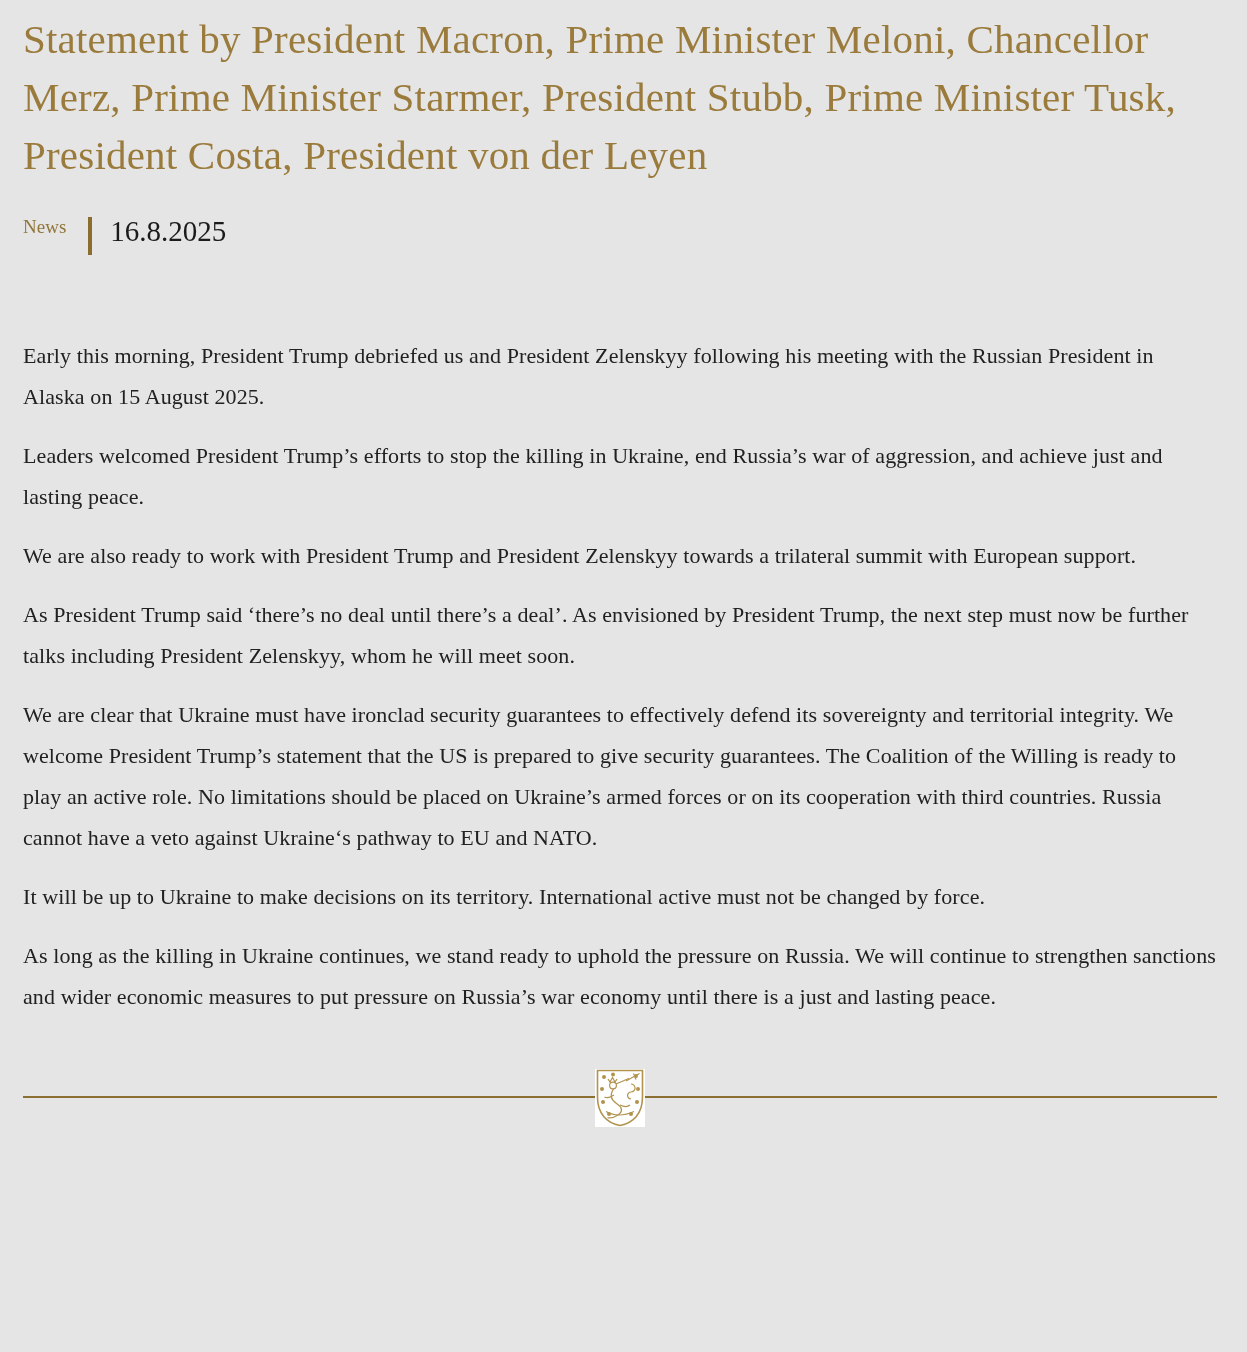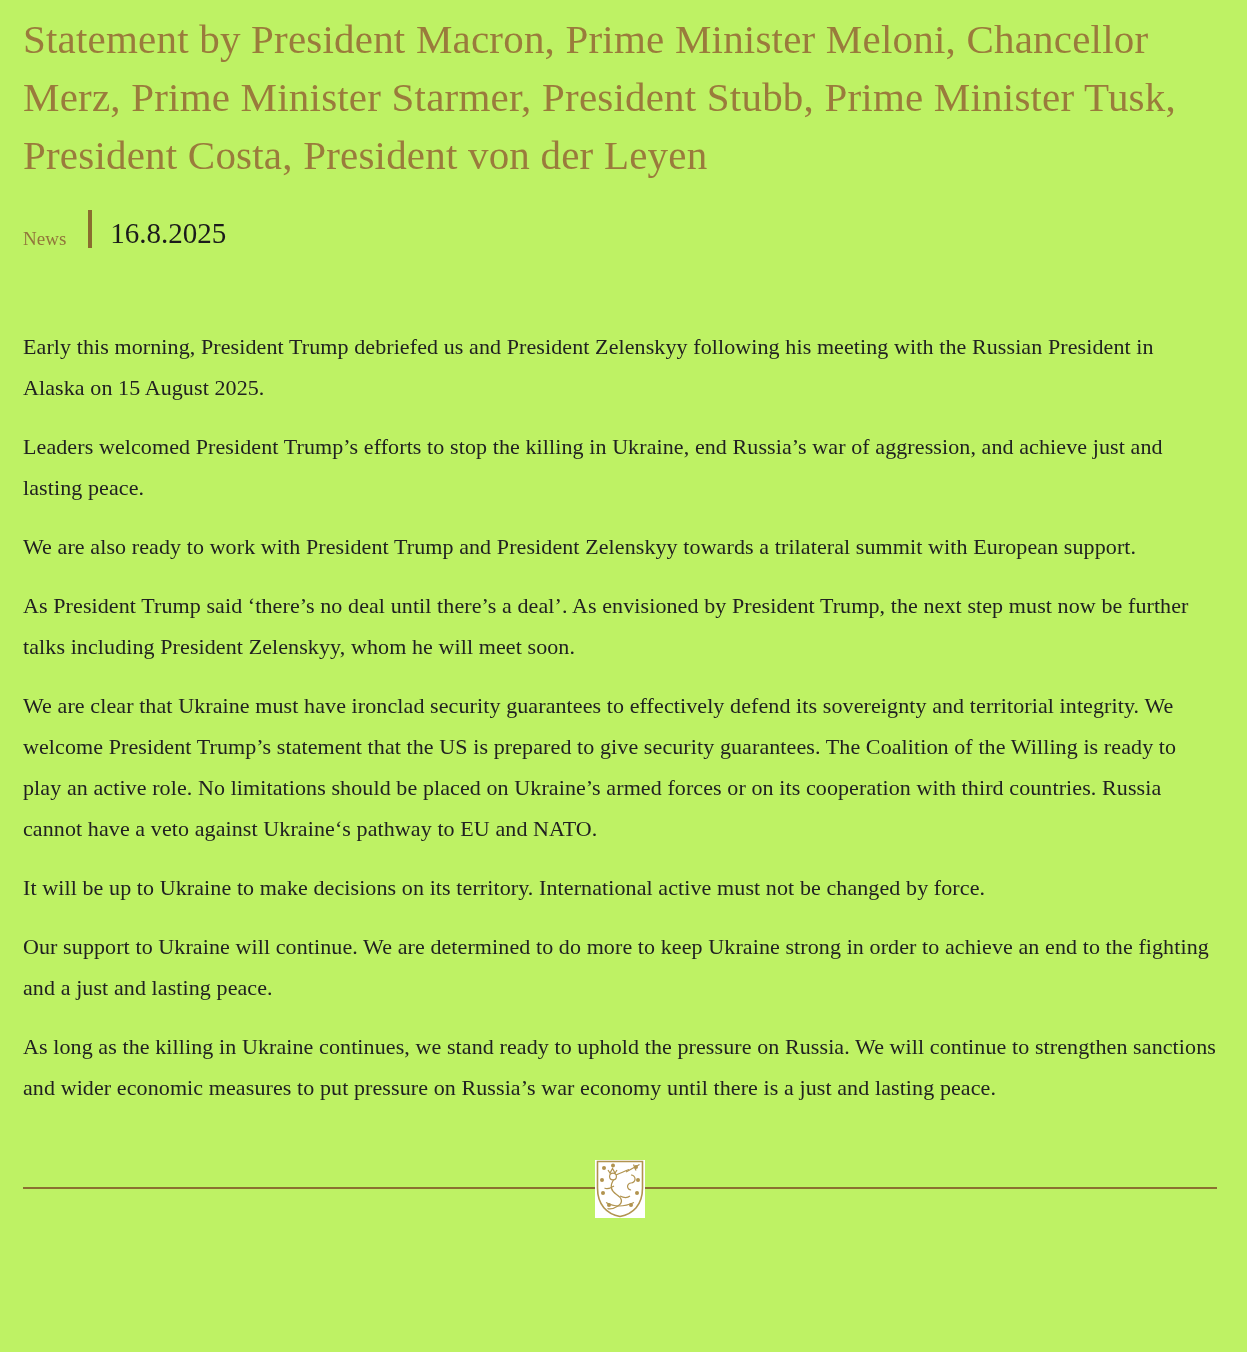--- a/index.html
+++ b/index.html
@@ -3,38 +3,38 @@
 <meta charset="utf-8">
 <style>
   * { margin: 0; padding: 0; box-sizing: border-box; }
   html, body {
     background: #ffffff;
     font-family: "Liberation Serif", serif;
   }
   .page {
     width: 1247px;
     min-height: 1352px;
-    background: #bef264;
+    background: #e5e5e5;
     padding: 4px 30px 0 23px;
   }
   
   .headline {
     color: #9a7b3c;
     font-size: 41px;
     font-weight: 500;
     line-height: 58px;
     letter-spacing: 0.2px;
     max-width: 1160px;
     margin-top: 6px;
   }
   
   .meta {
     display: flex;
-    align-items: flex-end;
-    margin-top: 24px;
+    align-items: flex-start;
+    margin-top: 33px;
     height: 40px;
     font-family: Liberation Serif, serif;
   }
   .meta-category {
     color: #91763b;
     font-size: 19px;
     line-height: 1;
   }
   .meta-bar {
     display: inline-block;
@@ -98,21 +98,20 @@
       <span class="meta-date">16.8.2025</span>
     </div>
 
     <div class="article-body">
       <p>Early this morning, President Trump debriefed us and President Zelenskyy following his meeting with the Russian President in Alaska on 15 August 2025.</p>
       <p>Leaders welcomed President Trump’s efforts to stop the killing in Ukraine, end Russia’s war of aggression, and achieve just and lasting peace.</p>
       <p>We are also ready to work with President Trump and President Zelenskyy towards a trilateral summit with European support.</p>
       <p>As President Trump said ‘there’s no deal until there’s a deal’. As envisioned by President Trump, the next step must now be further talks including President Zelenskyy, whom he will meet soon.</p>
       <p>We are clear that Ukraine must have ironclad security guarantees to effectively defend its sovereignty and territorial integrity. We welcome President Trump’s statement that the US is prepared to give security guarantees. The Coalition of the Willing is ready to play an active role. No limitations should be placed on Ukraine’s armed forces or on its cooperation with third countries. Russia cannot have a veto against Ukraine‘s pathway to EU and NATO.</p>
       <p>It will be up to Ukraine to make decisions on its territory. International active must not be changed by force.</p>
-      <p>Our support to Ukraine will continue. We are determined to do more to keep Ukraine strong in order to achieve an end to the fighting and a just and lasting peace.</p>
       <p>As long as the killing in Ukraine continues, we stand ready to uphold the pressure on Russia. We will continue to strengthen sanctions and wider economic measures to put pressure on Russia’s war economy until there is a just and lasting peace.</p>
     </div>
 
   </article>
 
   <footer class="footer">
     <div class="rule"></div>
     <div class="emblem">
       <svg width="48" height="58" viewBox="0 0 48 58" fill="none" xmlns="http://www.w3.org/2000/svg">
 

